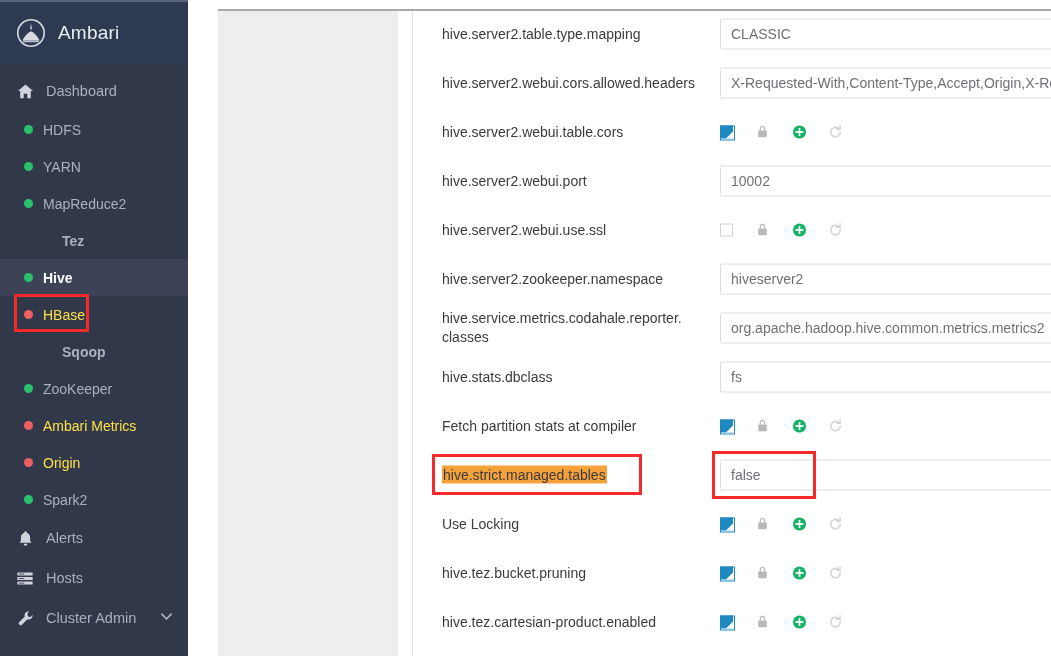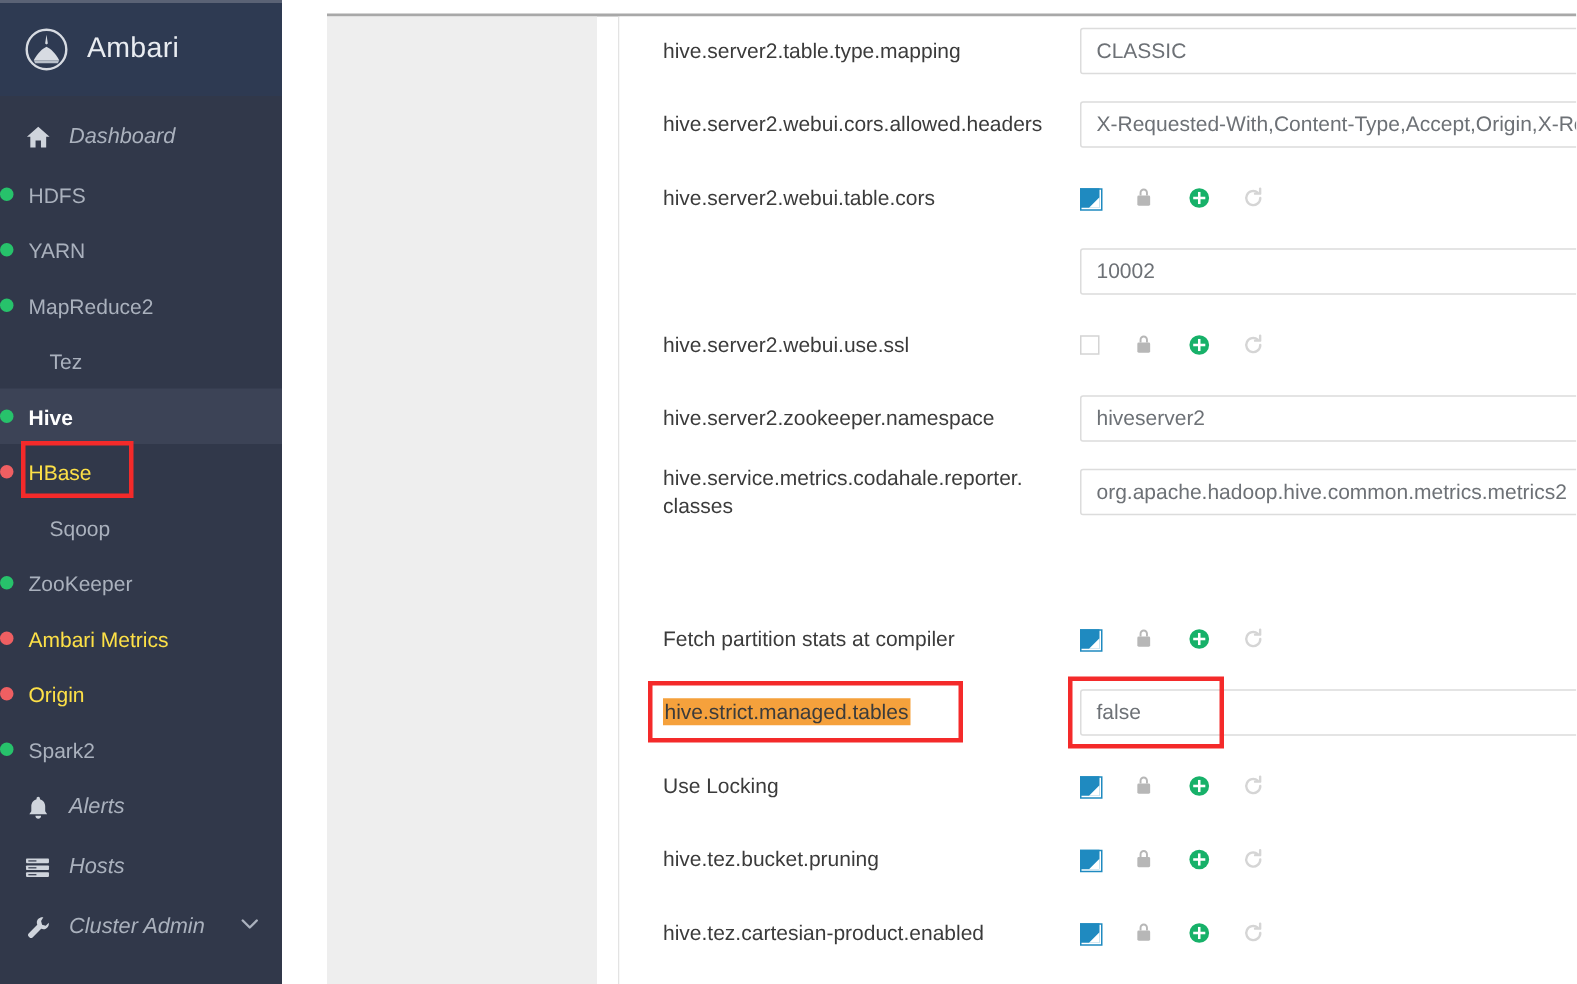--- a/index.html
+++ b/index.html
@@ -43,35 +43,36 @@
     padding-left: 14px;
     color: #aab1bd; font-size: 14.5px;
     position: relative;
     white-space: nowrap;
   }
   .nav-item .nav-icon {
     width: 22px; height: 20px; flex: none;
     margin-right: 10px;
     display: flex; align-items: center; justify-content: center;
   }
-  .nav-item .nav-label { line-height: 1; font-style: italic; }
+  .nav-item .nav-label { line-height: 1; }
 
   .svc-item {
     height: 37px;
     display: flex; align-items: center;
+    padding-left: 24px;
     font-size: 14px;
     color: #aab1bd;
     position: relative;
     white-space: nowrap;
   }
   .svc-item .dot {
     width: 9px; height: 9px; border-radius: 50%;
     margin-right: 10px; flex: none;
   }
-  .svc-item.nodot { padding-left: 33px; }
+  .svc-item.nodot { padding-left: 62px; font-weight: bold; }
   .svc-item.selected {
     background: #3c4356;
     color: #ffffff;
     font-weight: bold;
   }
   .svc-item.alert { color: #fde047; }
 
   #services-row .trailing {
     position: absolute; right: 10px; top: 0; bottom: 0;
     display: flex; align-items: center; gap: 12px;
@@ -343,20 +344,21 @@
             <span>
               <svg class="refresh-ic" viewBox="0 0 16 16">
                 <path d="M13 8 A5 5 0 1 1 11.2 4.2" fill="none" stroke="#d5d5d5" stroke-width="1.7" stroke-linecap="round"></path>
                 <path d="M12.9 1.3 L12.9 4.9 L9.3 4.9" fill="none" stroke="#d5d5d5" stroke-width="1.7" stroke-linecap="round" stroke-linejoin="round"></path>
               </svg>
             </span>
           </div>
         </div>
       </div>
       <div class="cfg-row" style="top: 145px;">
+        <div class="cfg-label">hive.server2.webui.port</div>
         <div class="cfg-value">
           <div class="cfg-input">10002</div>
         </div>
       </div>
       <div class="cfg-row" style="top: 194px;">
         <div class="cfg-label">hive.server2.webui.use.ssl</div>
         <div class="cfg-value">
           <div class="cfg-toggles">
             <span>
               <span class="cb cb-off"></span>
@@ -388,20 +390,26 @@
         <div class="cfg-value">
           <div class="cfg-input">hiveserver2</div>
         </div>
       </div>
       <div class="cfg-row" style="top: 292px; text-decoration: underline;">
         <div class="cfg-label">hive.service.metrics.codahale.reporter. classes</div>
         <div class="cfg-value">
           <div class="cfg-input">org.apache.hadoop.hive.common.metrics.metrics2</div>
         </div>
       </div>
+      <div class="cfg-row" style="top: 341px;">
+        <div class="cfg-label">hive.stats.dbclass</div>
+        <div class="cfg-value">
+          <div class="cfg-input">fs</div>
+        </div>
+      </div>
       <div class="cfg-row" style="top: 390px;">
         <div class="cfg-label">Fetch partition stats at compiler</div>
         <div class="cfg-value">
           <div class="cfg-toggles">
             <span>
               <span class="cb cb-on"></span>
             </span>
             <span>
               <svg class="lock-ic" viewBox="0 0 14 15">
                 <path d="M4 6.3 L4 4.3 C4 2.6 5.3 1.3 7 1.3 C8.7 1.3 10 2.6 10 4.3 L10 6.3 L8.6 6.3 L8.6 4.3 C8.6 3.4 7.9 2.7 7 2.7 C6.1 2.7 5.4 3.4 5.4 4.3 L5.4 6.3 Z" fill="#b7b7b7"></path>

